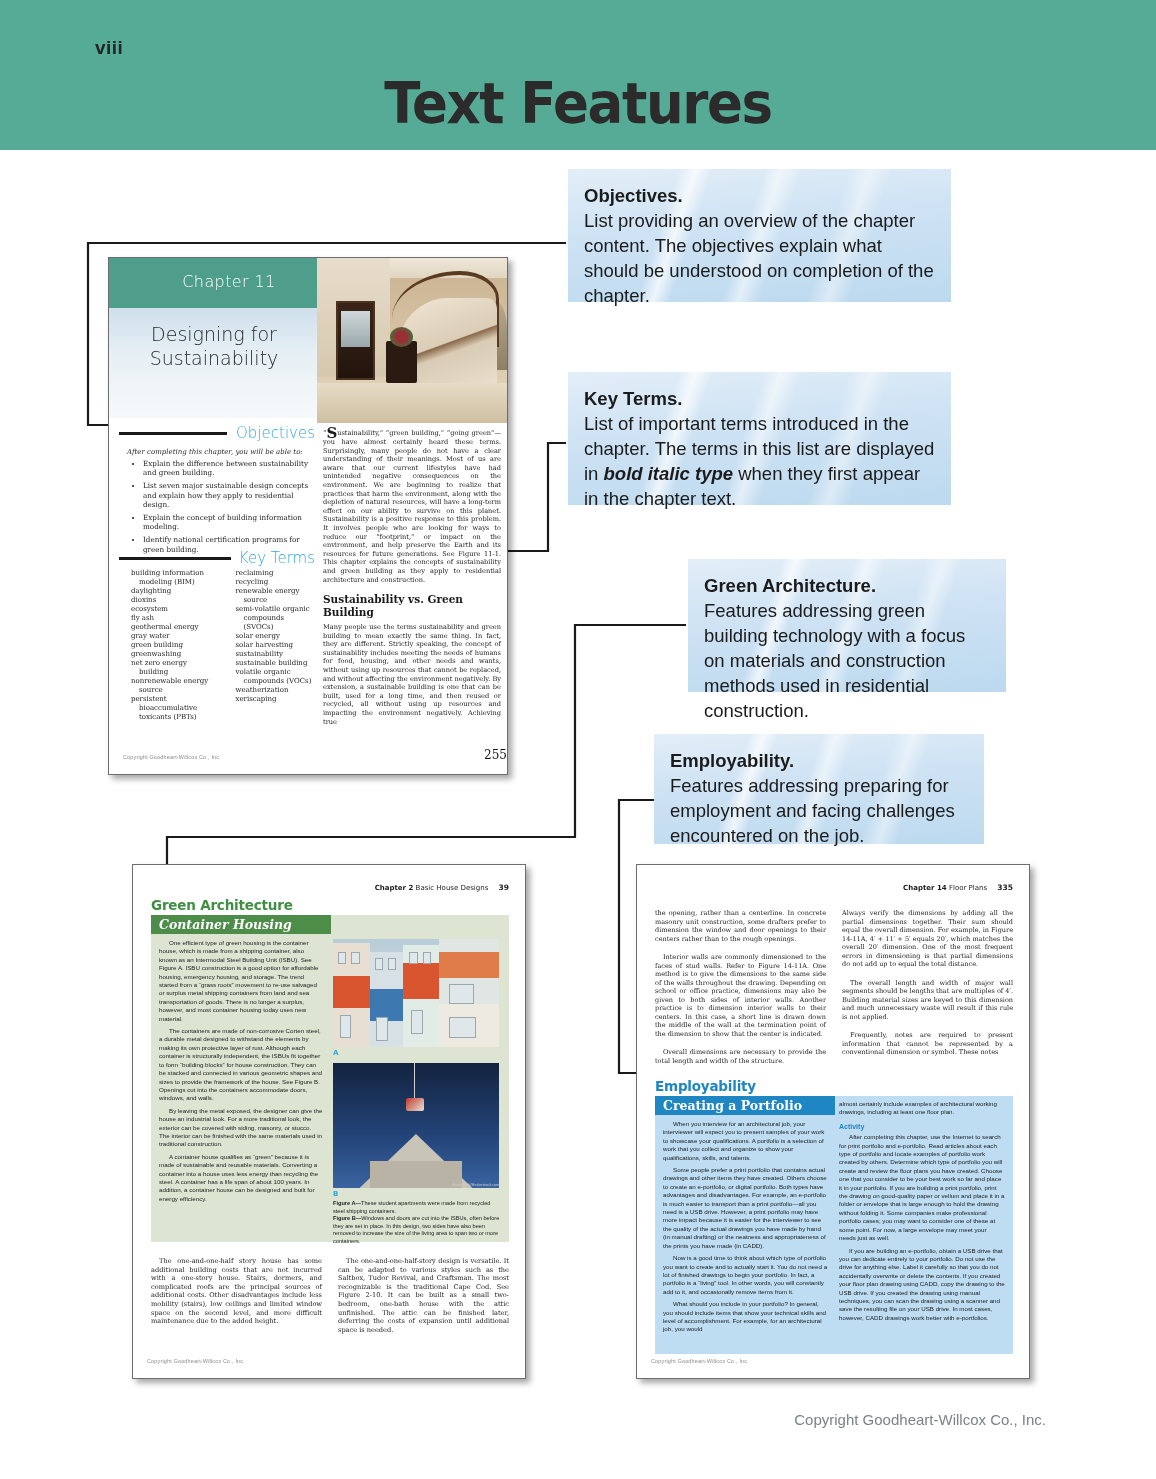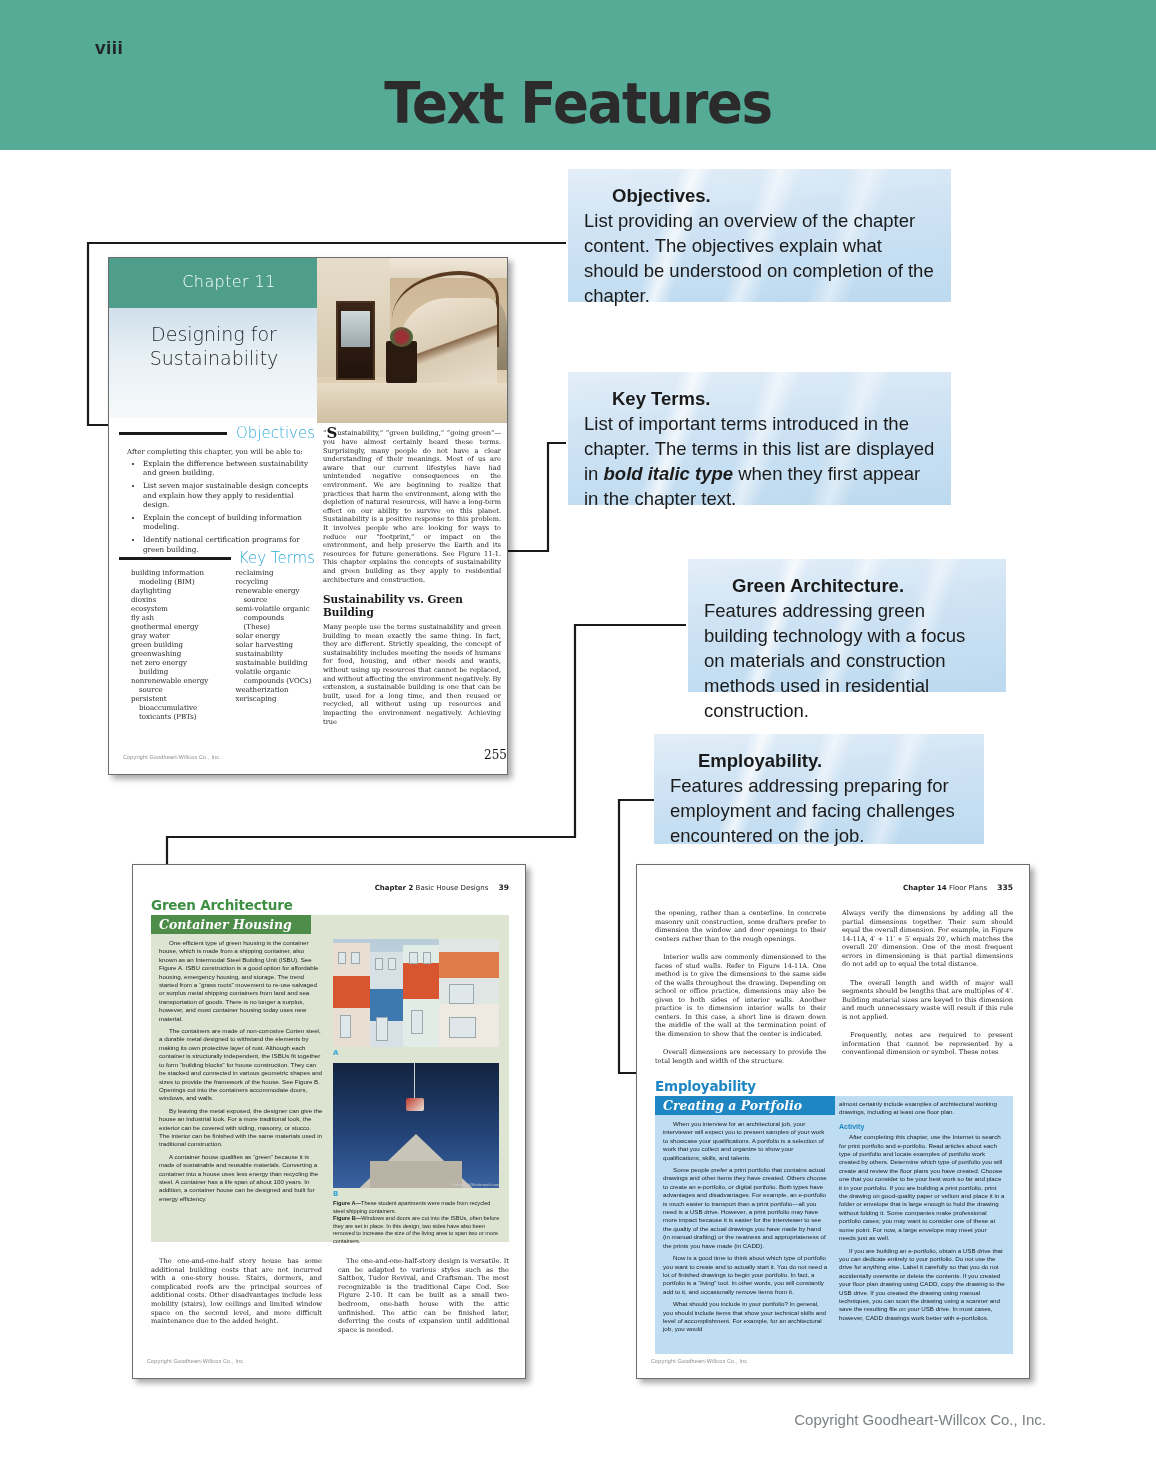--- a/index.html
+++ b/index.html
@@ -36,21 +36,21 @@
     padding:14px 16px 16px 16px;
     color:#1b1b1b;
     font-size:18.5px;
     line-height:25px;
     background:
       linear-gradient(108deg, rgba(255,255,255,0) 26%, rgba(255,255,255,.72) 30%, rgba(255,255,255,0) 34%),
       linear-gradient(108deg, rgba(255,255,255,0) 46%, rgba(255,255,255,.55) 50%, rgba(255,255,255,0) 55%),
       linear-gradient(108deg, rgba(255,255,255,0) 66%, rgba(255,255,255,.45) 71%, rgba(255,255,255,0) 76%),
       linear-gradient(175deg, #e3eef8 0%, #cfe3f4 40%, #bcd9ef 100%);
   }
-  .callout b { font-weight:bold; display:block;margin-left:28px; }
+  .callout b { font-weight:bold; display:block; }
   .callout .bi { font-weight:bold; font-style:italic; }
 
   #callout-objectives   { left:568px; top:169px; width:383px; height:133px; }
   #callout-keyterms     { left:568px; top:372px; width:383px; height:133px; }
   #callout-greenarch    { left:688px; top:559px; width:318px; height:133px; }
   #callout-employability{ left:654px; top:734px; width:330px; height:110px; }
 
   
   #connectors { position:absolute; left:0; top:0; width:1156px; height:1479px; }
 
@@ -135,21 +135,21 @@
 
   .obj-rule-wrap { position:absolute; left:10px; top:166px; width:196px; height:18px; }
   .obj-rule { position:absolute; left:0; top:8px; width:108px; height:3px; background:#1a1a1a; }
   .obj-head {
     position:absolute; right:0; top:0;
     font-family:"DejaVu Sans", sans-serif; font-weight:300;
     color:#2fa7d8; font-size:15px;
   }
   .obj-intro {
     position:absolute; left:18px; top:190px; width:180px;
-    font-family:"DejaVu Serif", serif; 
+    font-family:"DejaVu Serif", serif; font-style:italic;
     font-size:7px; line-height:9px; color:#2a2a2a;
   }
   .obj-list {
     position:absolute; left:24px; top:201px; width:176px;
     margin:0; padding:0 0 0 10px;
     font-family:"DejaVu Serif", serif;
     font-size:7.2px; line-height:9.4px; color:#1d1d1d;
   }
   .obj-list li { margin-bottom:3.5px; }
 
@@ -205,21 +205,21 @@
   .ga-head {
     position:absolute; left:18px; top:32px;
     font-family:"DejaVu Sans", sans-serif; font-weight:bold;
     font-size:13.5px; color:#3f8f43; letter-spacing:-.2px;
   }
   .ga-panel {
     position:absolute; left:18px; top:50px; width:358px; height:327px;
     background:#dde4d2;
   }
   .ga-banner {
-    position:absolute; left:0; top:0; width:160px; height:19px;
+    position:absolute; left:0; top:0; width:180px; height:19px;
     background:#4e8c4a;
   }
   .ga-banner span {
     position:absolute; left:8px; top:2px;
     font-family:"DejaVu Serif", serif; font-style:italic; font-weight:bold;
     color:#fff; font-size:12.5px;
   }
   .ga-text {
     position:absolute; left:8px; top:24px; width:164px;
     font-family:"Liberation Sans", sans-serif;
@@ -303,21 +303,21 @@
   .emp-panel {
     position:absolute; left:18px; top:231px; width:358px; height:258px;
     background:#bfddf2;
   }
   .emp-banner {
     position:absolute; left:0; top:0; width:180px; height:19px;
     background:#1f86c4;
   }
   .emp-banner span {
     position:absolute; left:8px; top:2px;
-    font-family:"DejaVu Serif", serif; font-style:italic; font-weight:bold;
+    font-family:"DejaVu Serif", serif; font-weight:bold;
     color:#fff; font-size:12.5px;
   }
   .emp-l {
     position:absolute; left:8px; top:24px; width:166px;
     font-family:"Liberation Sans", sans-serif;
     font-size:6.2px; line-height:8.4px; color:#15191c;
   }
   .emp-r {
     position:absolute; left:184px; top:4px; width:166px;
     font-family:"Liberation Sans", sans-serif;
@@ -436,21 +436,21 @@
           <div class="ind">bioaccumulative</div>
           <div class="ind">toxicants (PBTs)</div>
         </div>
       <div class="kt-col" id="kt-col-2">
           <div>reclaiming</div>
           <div>recycling</div>
           <div>renewable energy</div>
           <div class="ind">source</div>
           <div>semi-volatile organic</div>
           <div class="ind">compounds</div>
-          <div class="ind">(These)</div>
+          <div class="ind">(SVOCs)</div>
           <div>solar energy</div>
           <div>solar harvesting</div>
           <div>sustainability</div>
           <div>sustainable building</div>
           <div>volatile organic</div>
           <div class="ind">compounds (VOCs)</div>
           <div>weatherization</div>
           <div>xeriscaping</div>
         </div>
     </div>

